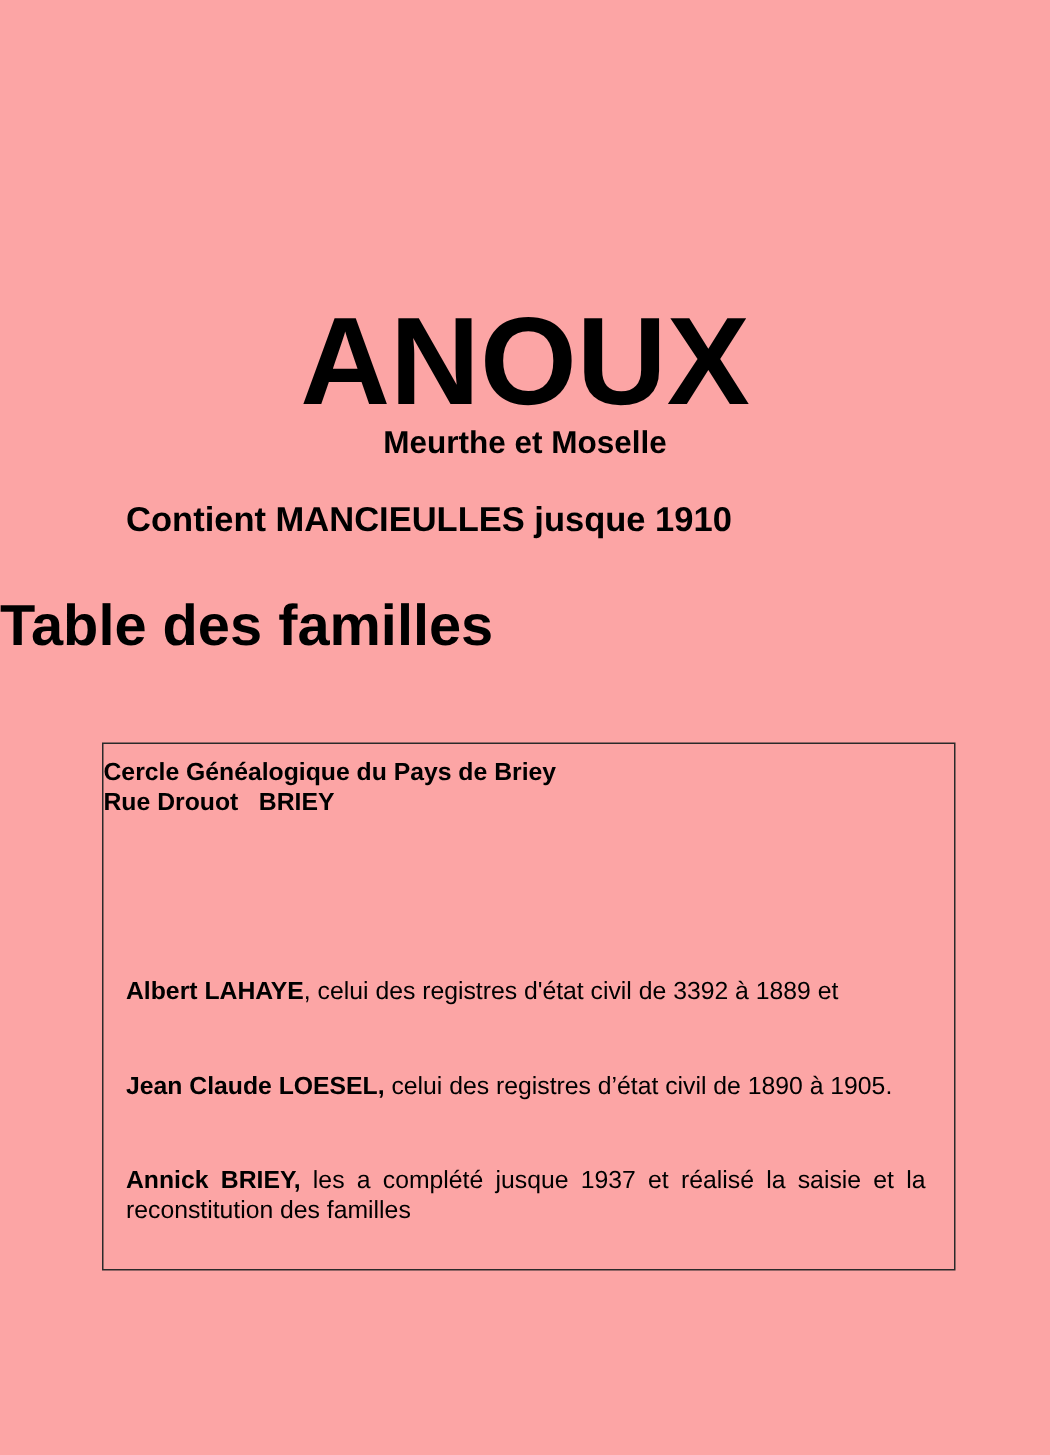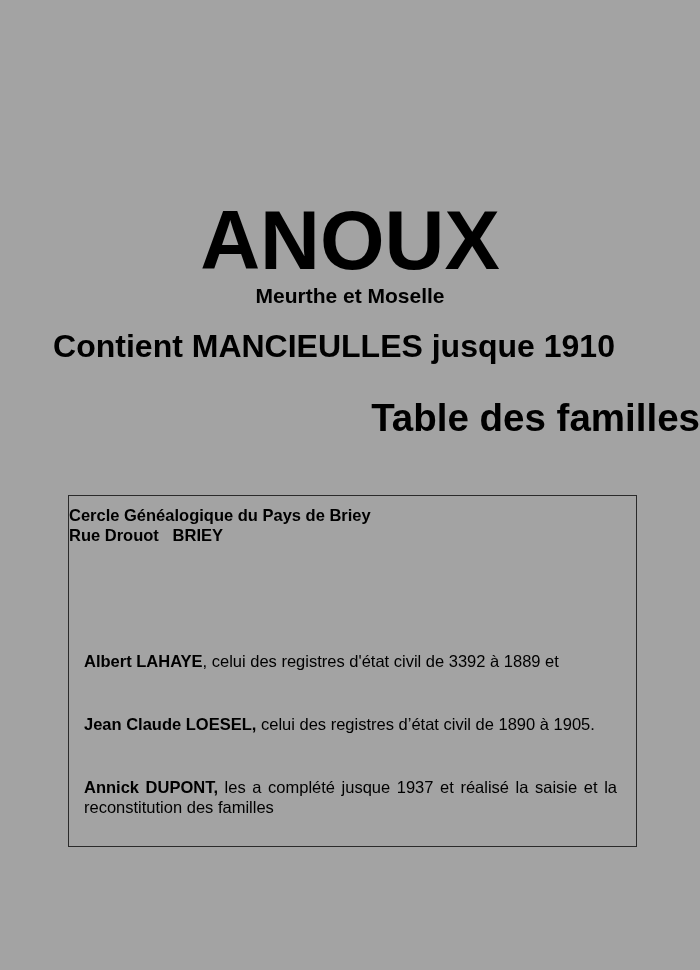--- a/index.html
+++ b/index.html
@@ -13,21 +13,21 @@
       position: relative;
       overflow: hidden;
       font-family: "Liberation Sans", sans-serif;
       color: #000000;
     }
     .page {
       position: absolute;
       left: 0; top: 0;
       width: 700px;
       height: 970px;
-      background: #a3a3a3;
+      background: #fca5a5;
     }
     .title {
       position: absolute;
       left: 0;
       width: 700px;
       top: 194px;
       text-align: center;
       font-weight: bold;
       font-size: 83px;
       line-height: 94px;
@@ -43,30 +43,29 @@
       font-size: 21px;
       line-height: 20px;
     }
     .contains {
       position: absolute;
       left: 0;
       width: 572px;
       top: 329px;
       text-align: center;
       font-weight: bold;
-      font-size: 32px;
+      font-size: 23px;
       line-height: 34px;
-      margin-left: 48px;
     }
     .table-title {
       position: absolute;
       left: 0;
       width: 700px;
       top: 394px;
-      text-align: right;
+      text-align: left;
       font-weight: bold;
       font-size: 38.5px;
       line-height: 48px;
     }
     .credit-box {
       position: absolute;
       left: 68px;
       top: 495px;
       width: 569px;
       height: 352px;
@@ -116,16 +115,16 @@
     <div class="org">
       <div>Cercle Généalogique du Pays de Briey</div>
       <div>Rue Drouot   BRIEY</div>
     </div>
 
 
     <div class="para p2"><b>Albert LAHAYE</b><span>, celui des registres d'état civil de 3392 à 1889 et</span></div>
 
     <div class="para p3"><b>Jean Claude LOESEL,</b><span> celui des registres d’état civil de 1890 à 1905.</span></div>
 
-    <div class="para p4"><b>Annick DUPONT,</b><span> les a complété jusque 1937 et réalisé la saisie et la reconstitution des familles</span></div>
+    <div class="para p4"><b>Annick BRIEY,</b><span> les a complété jusque 1937 et réalisé la saisie et la reconstitution des familles</span></div>
 
   </div>
 </div>
 
 </body></html>

